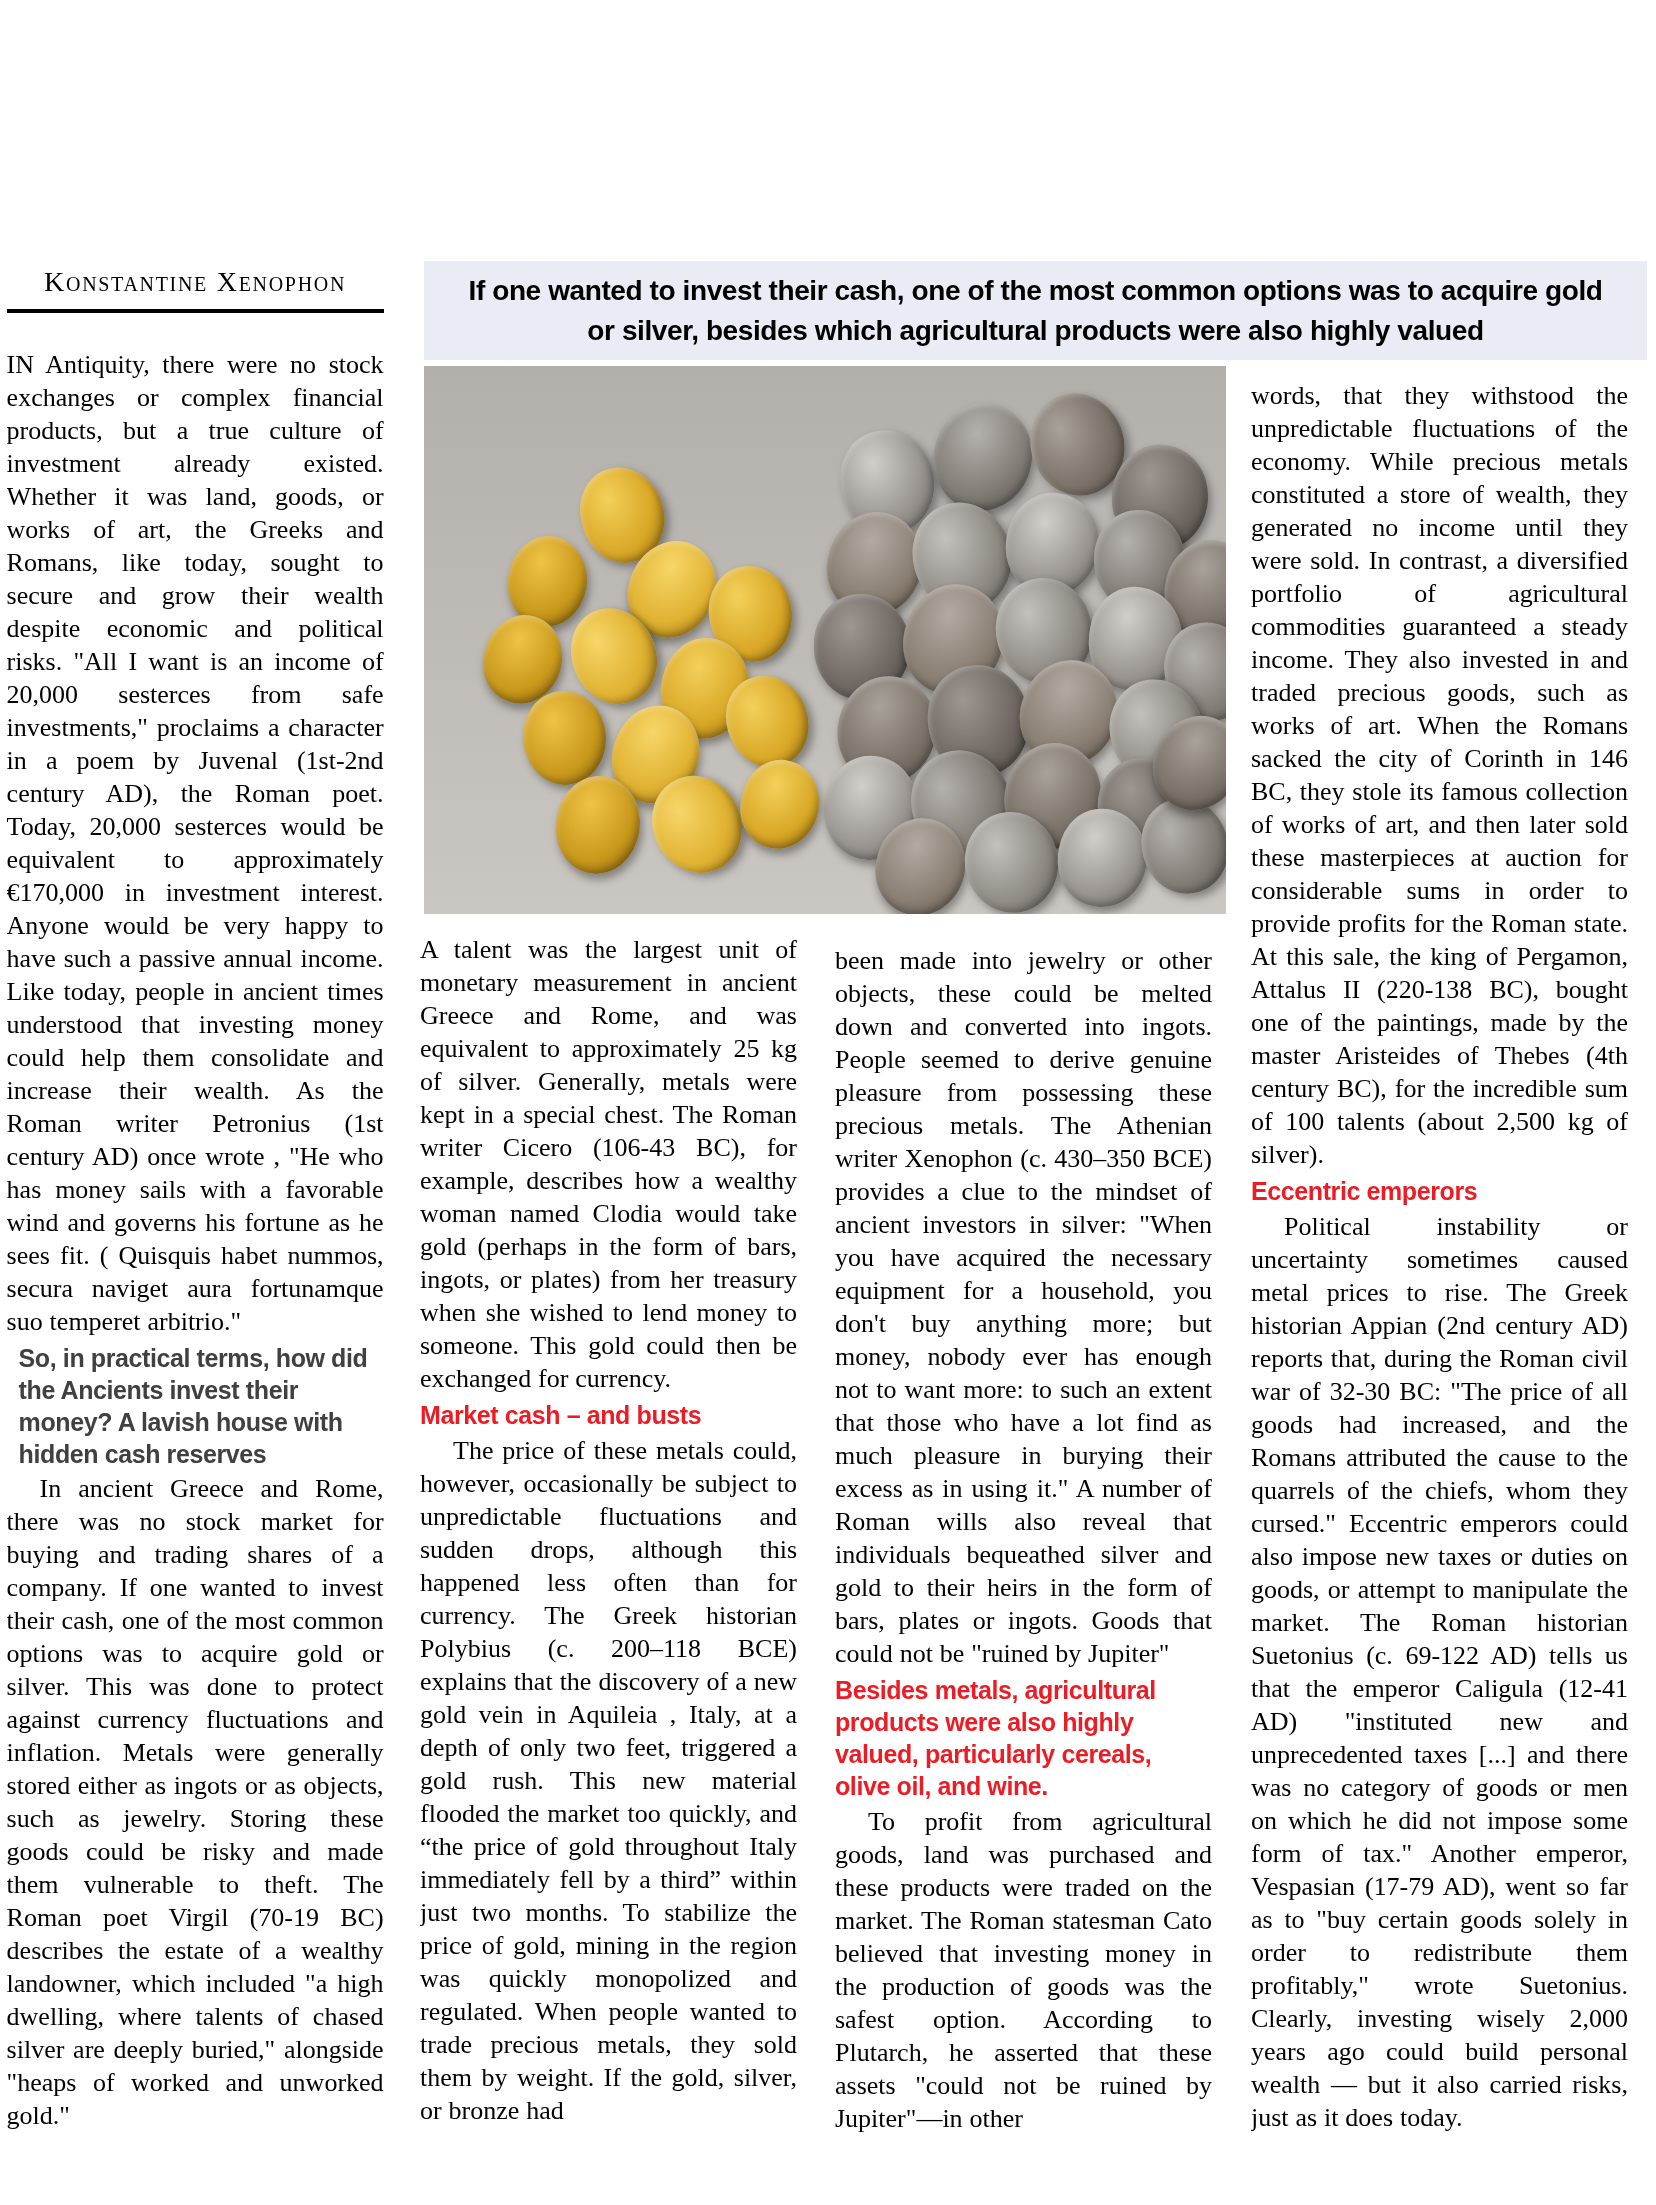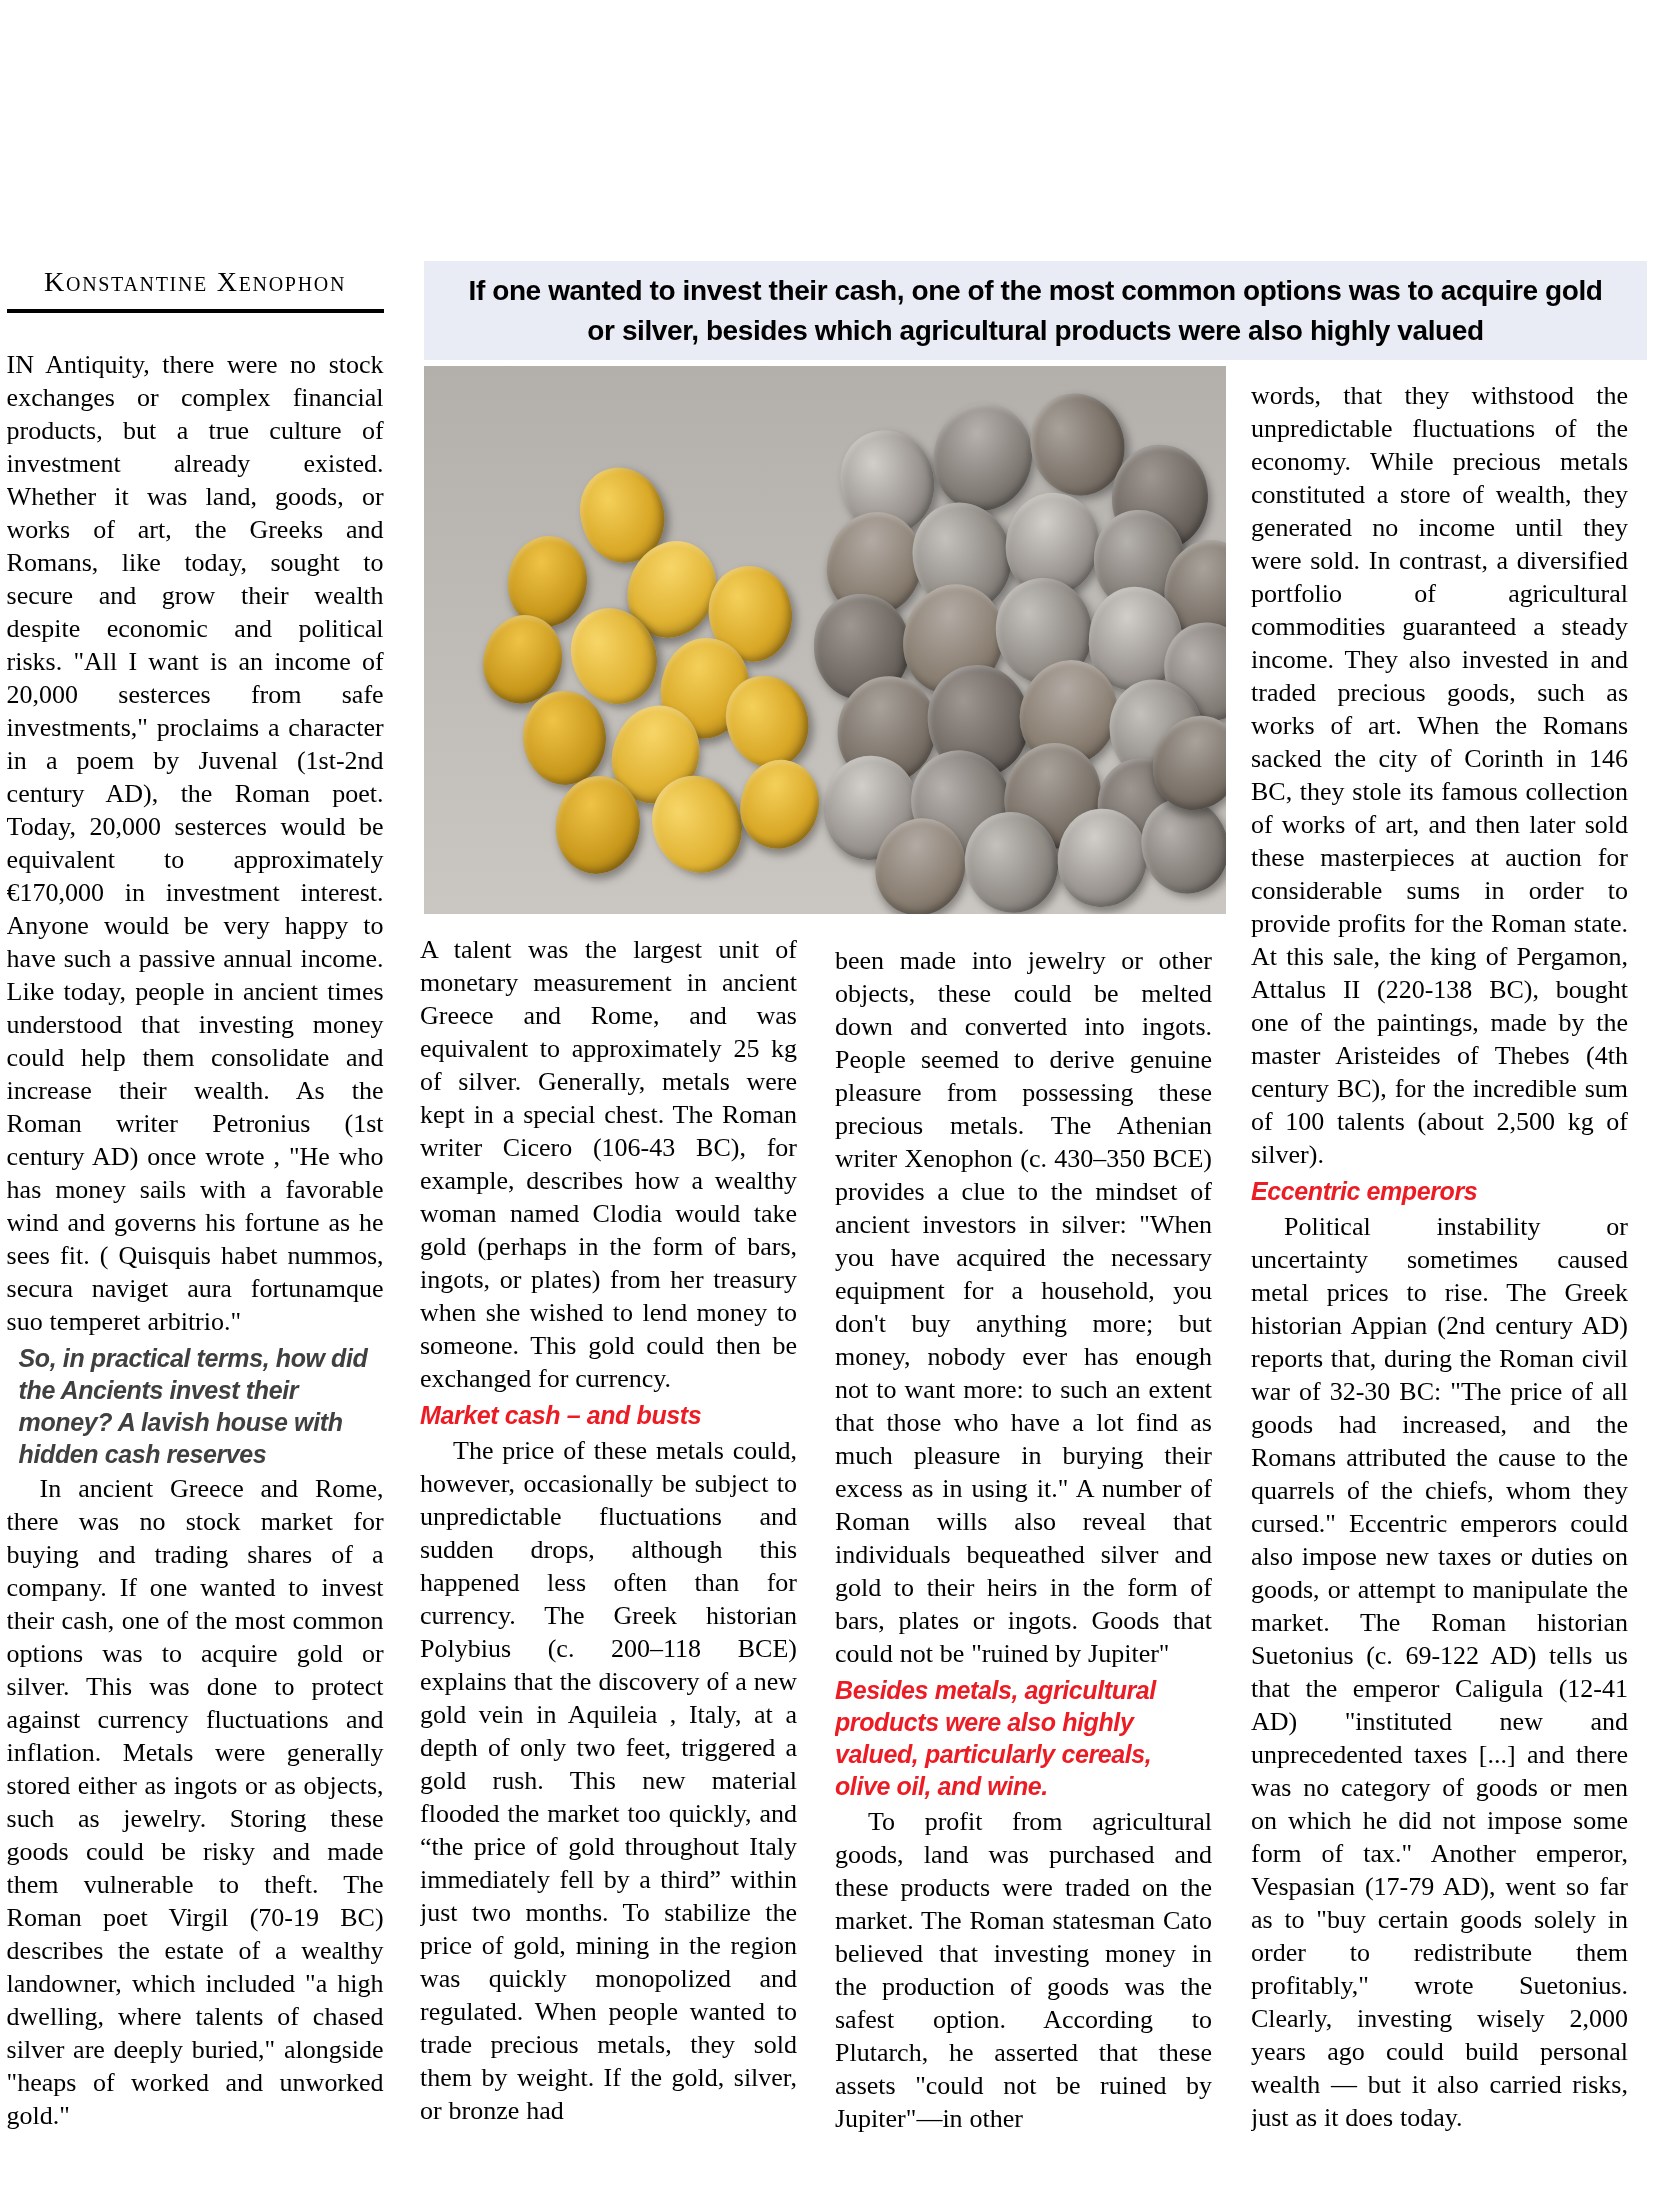--- a/index.html
+++ b/index.html
@@ -42,21 +42,21 @@
   .col3 { left:835px; top:944px; height:1267px; }
   .col4 { left:1251px; top:379px;  height:1821px; }
   .col1 .col-body { margin-top:35px; }
   p.para {
     margin:0; font-size:26px; line-height:33px; text-align:justify;
     hyphens:auto; -webkit-hyphens:auto; word-spacing:0.4px;
   }
   p.para.indent { text-indent:33px; }
   h3.subhead {
     margin:4.1px 0 2.5px 0; font-family:"Liberation Sans", sans-serif; font-weight:bold;
-    font-size:25px; line-height:32px; letter-spacing:-0.4px; text-align:left;font-style:italic;
+    font-size:25px; line-height:32px; letter-spacing:-0.4px; text-align:left;
   }
 </style>
 </head>
 <body>
 
 <div class="page">
 
 
   <div class="standfirst" style="background: rgb(233, 235, 245);">
     <span>If one wanted to invest their cash, one of the most common options was to acquire gold or silver, besides which agricultural products were also highly valued</span>

